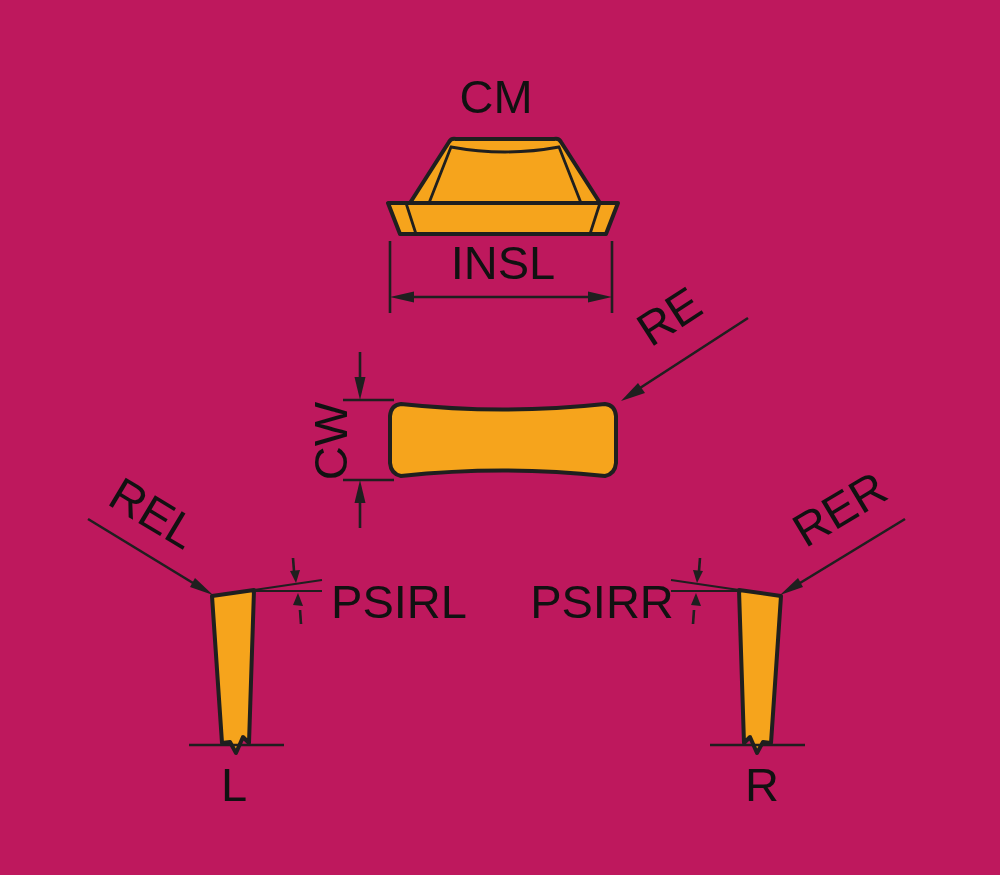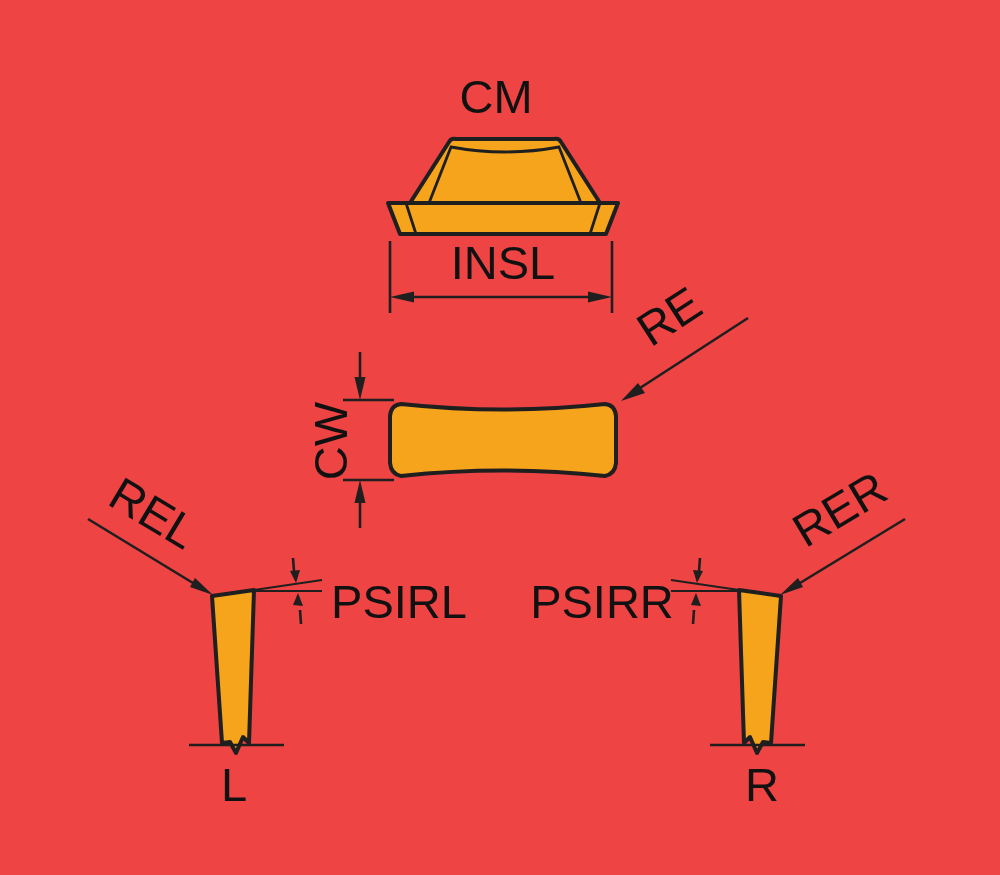--- a/index.html
+++ b/index.html
@@ -1,20 +1,20 @@
 <!DOCTYPE html>
 <html><head>
 <meta charset="utf-8">
 <style>
   html, body { margin: 0; padding: 0; background: #ffffff; }
   .stage {
     position: relative;
     width: 1000px;
     height: 875px;
-    background: #ef4444;
+    background: #be185d;
     overflow: hidden;
   }
   svg { display: block; }
   text {
     font-family: "Liberation Sans", "DejaVu Sans", sans-serif;
     font-size: 47px;
     fill: #111111;
   }
   .outline { stroke: #1f1f1f; stroke-width: 4; stroke-linejoin: round; stroke-linecap: round; }
   .facet   { fill: none; stroke: #1f1f1f; stroke-width: 2.8; stroke-linecap: round; }

